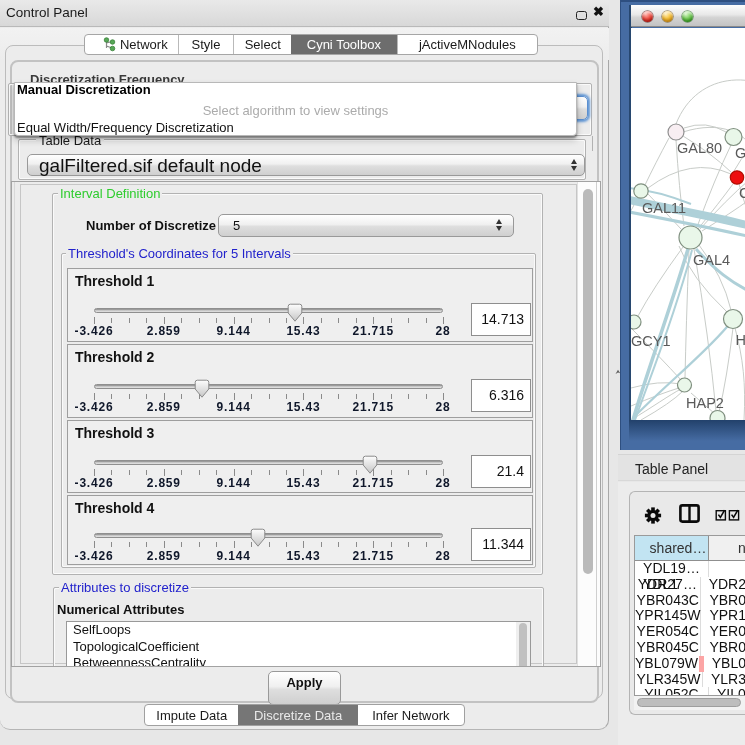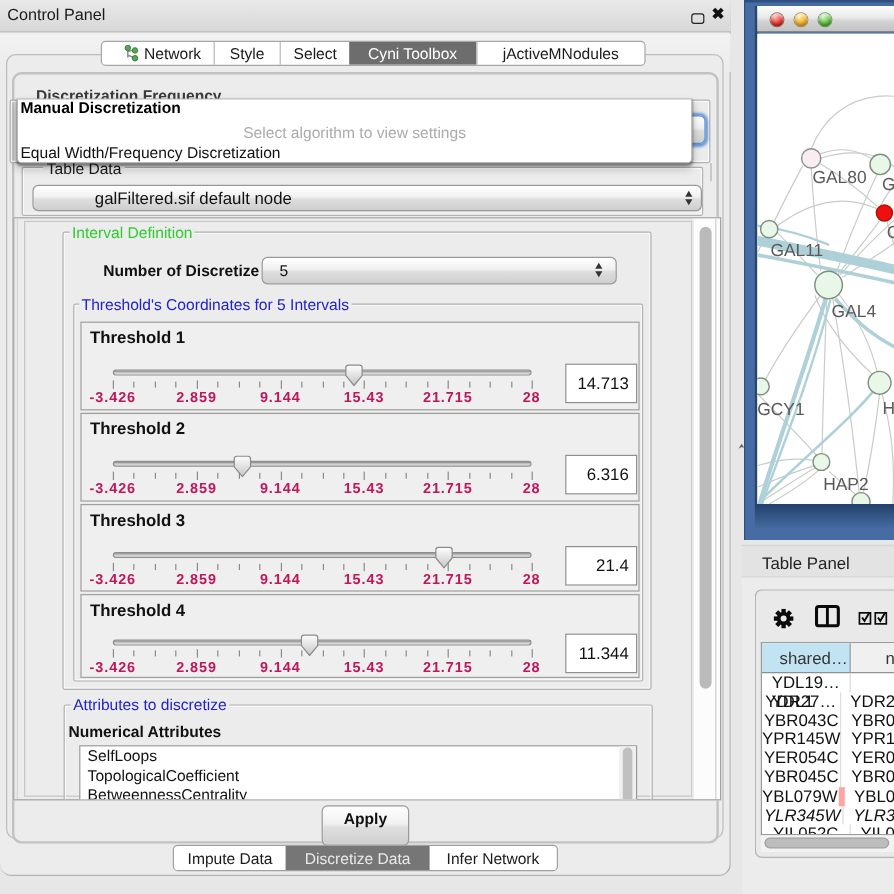--- a/index.html
+++ b/index.html
@@ -18,21 +18,21 @@
 .grp { position:absolute; border:1px solid #b2b2b2; border-radius:2px; box-shadow:inset 1px 1px 0 #fafafa, inset -1px -1px 0 #fafafa; }
 .grpt { position:absolute; font-size:13px; background:#ececec; padding:0 2px; white-space:nowrap; }
 .tbox { position:absolute; left:67px; width:466px; background:#efefef; border:1px solid #9e9e9e; }
 .tbox .tl { position:absolute; left:7px; top:4px; font-weight:bold; font-size:14px; color:#111; }
 .track { position:absolute; left:26px; top:39px; width:349px; height:5px; border-radius:3px; border:1px solid #8f8f8f; background:linear-gradient(#7d7d7d,#bdbdbd 35%,#e6e6e6); }
 .thumb { position:absolute; top:34px; width:16px; height:19px; }
 .vbox { position:absolute; left:403px; top:33.5px; width:60px; height:33px; background:#fff; border:1px solid #8e8e8e; font-size:14px; color:#111; text-align:right; line-height:31px; padding-right:6px; }
 .ticks { position:absolute; left:26px; top:48px; width:349px; height:8px; }
 .tick { position:absolute; width:1px; background:#8a8a8a; }
 .tlabels { position:absolute; left:26px; top:54.5px; width:349px; height:12px; }
-.tlab { position:absolute; font-size:12px; font-weight:bold; letter-spacing:0.8px; color:#be185d; transform:translateX(-50%); white-space:nowrap; }
+.tlab { position:absolute; font-size:12px; font-weight:bold; letter-spacing:0.8px; color:#0f172a; transform:translateX(-50%); white-space:nowrap; }
 </style>
 </head>
 <body>
 
 <div class="abs" id="cpwin" style="left:0; top:0; width:609px; height:730px; background:#ececec; border-right:1px solid #a8a8a8; border-bottom:1px solid #b5b5b5; border-radius:0 0 10px 10px;">
 
   <div class="abs" style="left:0; top:0; width:609px; height:27px; background:linear-gradient(#e9e9e9,#d8d8d8); border-bottom:1px solid #b9b9b9;">
     <div class="abs" style="left:6px; top:0; line-height:26px; font-size:13.5px; color:#1a1a1a;">Control Panel</div>
     <div class="abs" style="left:576px; top:11px; width:11px; height:9px; border:1.6px solid #222; border-radius:2.5px;"></div>
     <div class="abs" style="left:593px; top:4px; font-size:13px; font-weight:bold; color:#111;">✖</div>
@@ -62,21 +62,21 @@
   <div class="abs" style="left:30px; top:72px; font-size:13px; font-weight:bold; color:#3a3a3a;">Discretization Frequency</div>
   <div class="grp" style="left:8px; top:83px; width:584px; height:53px;"></div>
   <div class="abs" style="left:592px; top:136px; width:1px; height:15px; background:#b2b2b2;"></div>
 
   <div class="abs aqua" style="left:25px; top:96px; width:563px; height:24px; box-shadow:0 0 2.5px 1.8px rgba(80,140,210,.9); border-color:#5b8fd0;"></div>
 
   <div class="grp" style="left:18px; top:139px; width:568px; height:41px;"></div>
   <div class="abs" style="left:36px; top:133px; font-size:13px; color:#1a1a1a; background:#ececec; padding:0 3px;">Table Data</div>
 
   <div class="abs aqua" style="left:27px; top:154px; width:558px; height:22px;">
-    <div class="abs" style="left:11px; top:0; line-height:21px; font-size:14px; color:#111;margin-left:40px;">galFiltered.sif default node</div>
+    <div class="abs" style="left:11px; top:0; line-height:21px; font-size:19px; color:#111;">galFiltered.sif default node</div>
     <div class="updn" style="right:5px; top:4px;">
         <div class="u"></div>
         <div class="d"></div>
       </div>
   </div>
 
   <div class="abs" style="left:14px; top:82px; width:563px; height:54px; background:#fff; border:1px solid #b8b8b8; border-radius:0 0 4px 4px; box-shadow:0 2px 2px rgba(0,0,0,.38), 0 4px 7px rgba(0,0,0,.22); z-index:30;">
     <div style="height:15.5px; line-height:14px; font-size:13px; font-weight:bold; color:#000; padding-left:2px;">Manual Discretization</div>
     <div style="height:21px; line-height:24px; text-align:center; font-size:13px; color:#ababab;">Select algorithm to view settings</div>
     <div style="height:15.5px; line-height:16px; font-size:13px; color:#111; padding-left:2px;">Equal Width/Frequency Discretization</div>
@@ -433,21 +433,21 @@
           <div style="flex:1; padding-left:8px;">YER0</div>
         </div>
         <div style="display:flex; height:15.8px; line-height:15.8px;">
           <div style="width:74px; border-right:1px solid #dcdcdc; text-align:center;">YBR045C</div>
           <div style="flex:1; padding-left:8px;">YBR0</div>
         </div>
         <div style="display:flex; height:15.8px; line-height:15.8px;">
           <div style="width:74px; border-right:5px solid #fca5a5; text-align:left;">YBL079W</div>
           <div style="flex:1; padding-left:8px;">YBL0</div>
         </div>
-        <div style="display:flex; height:15.8px; line-height:15.8px;font-style:italic;">
+        <div style="display:flex; height:15.8px; line-height:15.8px;">
           <div style="width:74px; border-right:1px solid #dcdcdc; text-align:center;">YLR345W</div>
           <div style="flex:1; padding-left:8px;">YLR3</div>
         </div>
         <div style="display:flex; height:15.8px; line-height:15.8px;">
           <div style="width:74px; border-right:1px solid #dcdcdc; text-align:center;">YIL052C</div>
           <div style="flex:1; padding-left:8px;">YIL0</div>
         </div>
       </div>
   </div>
 

